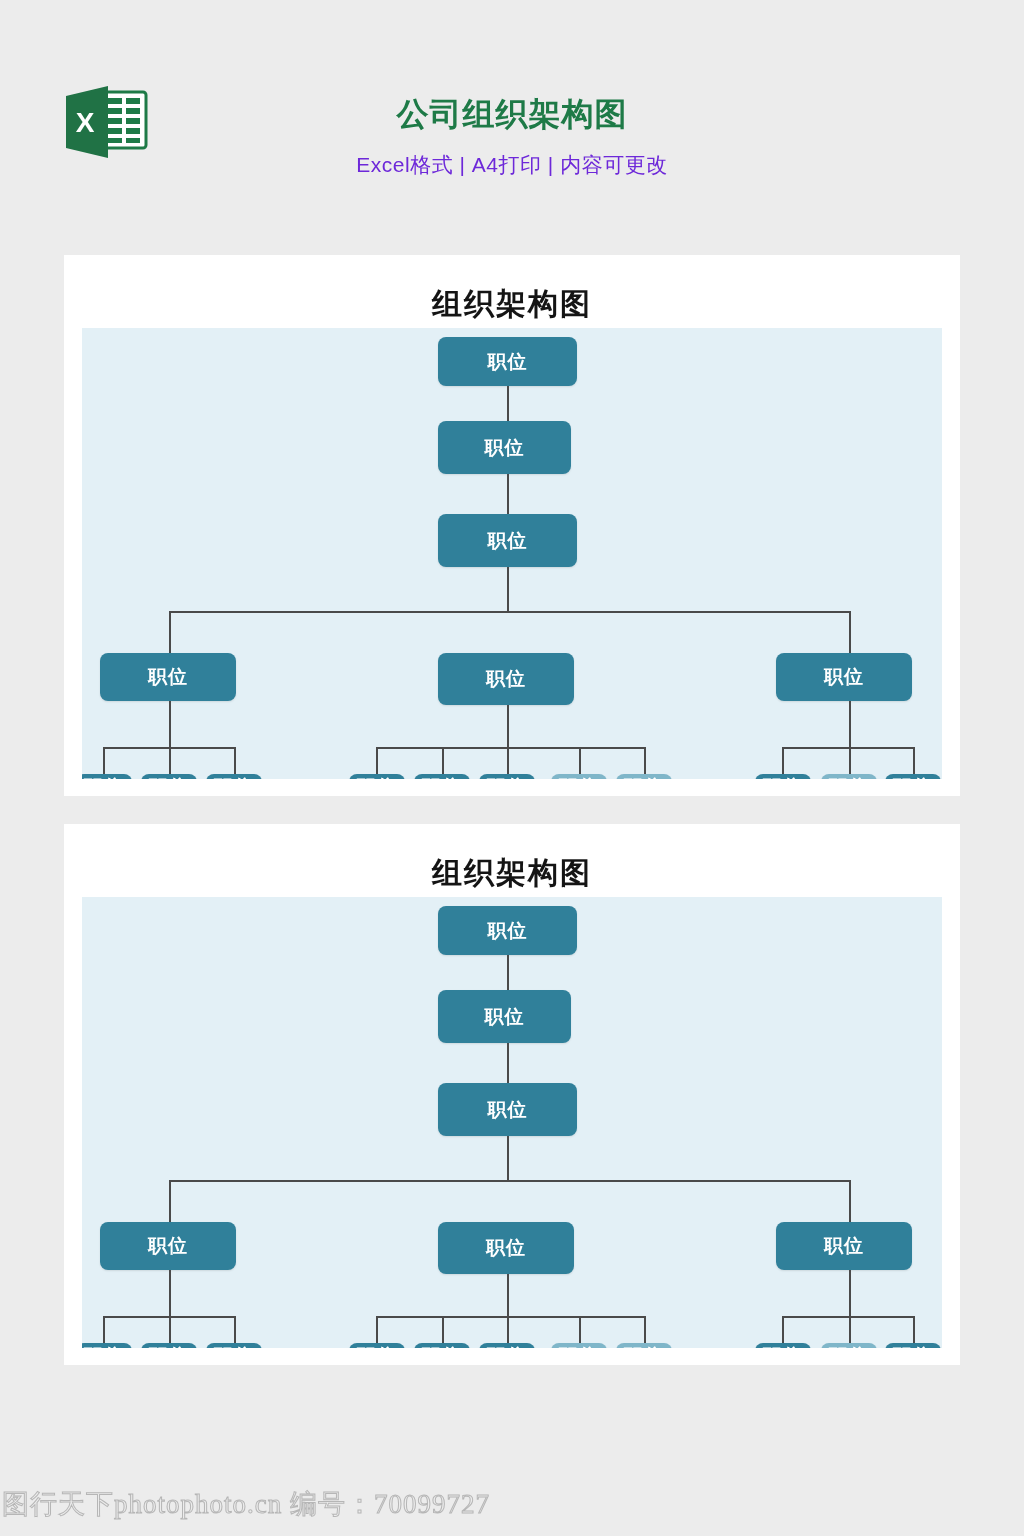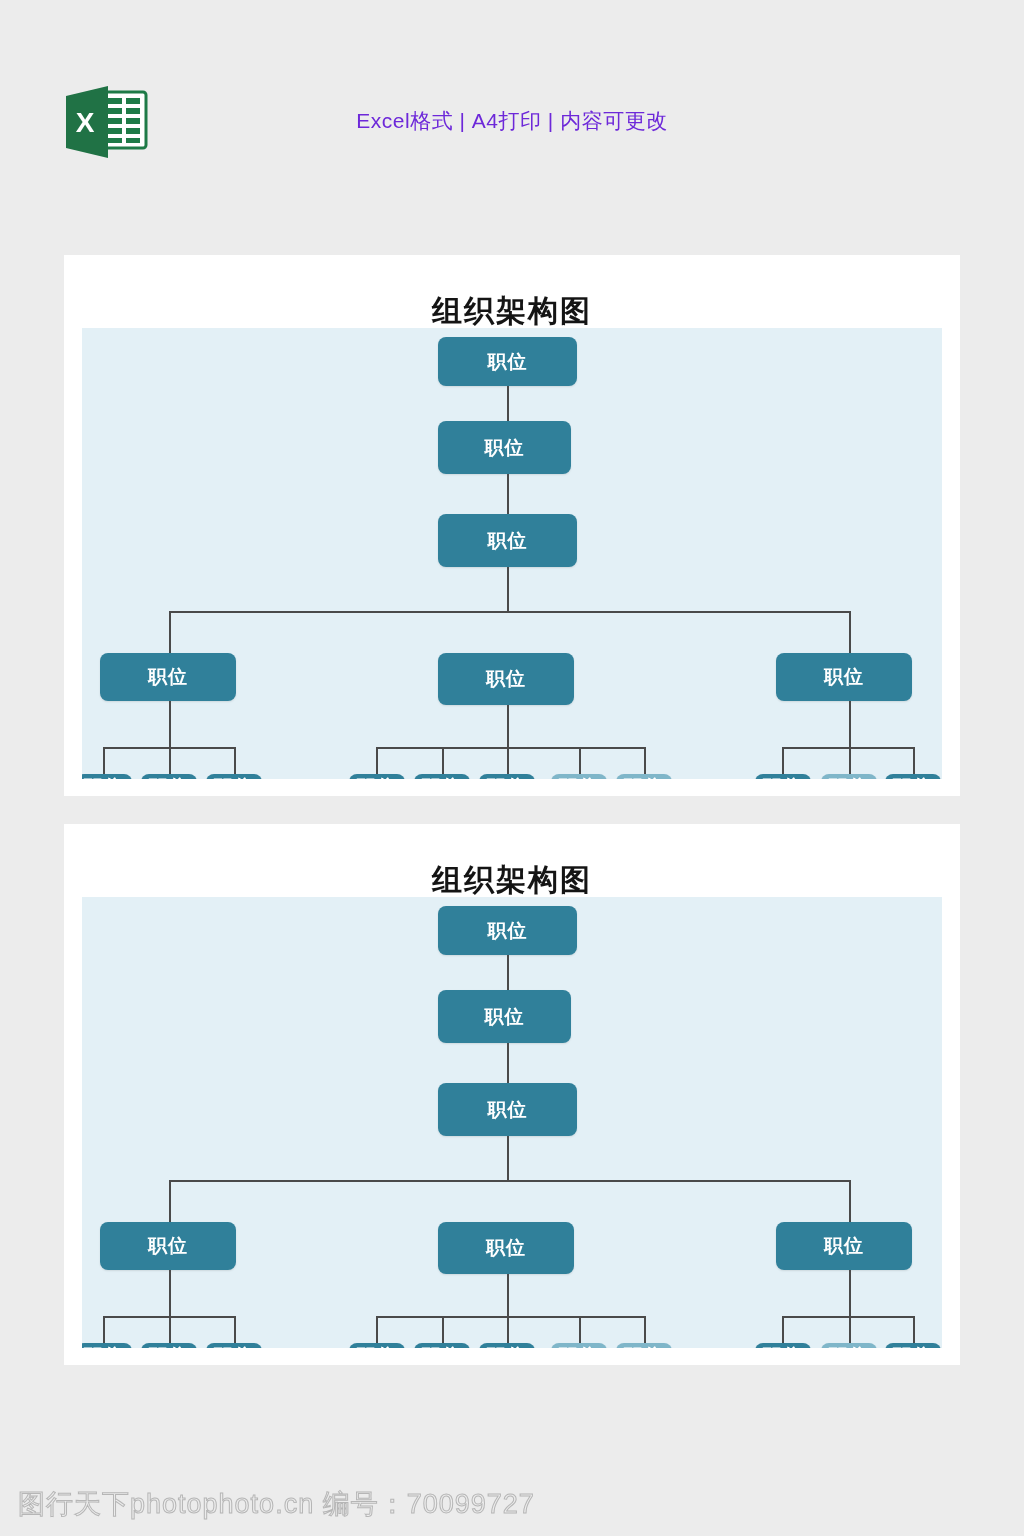--- a/index.html
+++ b/index.html
@@ -64,21 +64,21 @@
   #card-1 { top: 255px; height: 541px; }
   #card-2 { top: 824px; height: 541px; }
 
   .card-title {
     text-align: center;
     font-family: "Liberation Serif", "DejaVu Serif", serif;
     font-size: 30px;
     font-weight: bold;
     color: #141414;
     line-height: 42px;
-    padding-top: 35px;
+    padding-top: 28px;
     letter-spacing: 2px;
   }
 
   .chart-panel {
     position: absolute;
     left: 18px;
     top: 73px;
     width: 860px;
     height: 451px;
     background: #e3f0f6;
@@ -110,27 +110,27 @@
   }
   .hline {
     position: absolute;
     height: 2px;
     background: #4a4a4a;
   }
 
   
   .watermark {
     position: absolute;
-    left: 18px;
+    left: 2px;
     bottom: 14px;
     font-size: 27px;
     letter-spacing: 1px;
     color: transparent;
     -webkit-text-stroke: 1px #b6b6b6;
-    font-family: Liberation Sans, sans-serif;
+    font-family: Liberation Serif, serif;
     white-space: nowrap;
   }
 </style>
 </head>
 <body>
 
 <div class="page-header">
 
   <div class="excel-logo">
     <svg width="88" height="76" viewBox="0 0 88 76" xmlns="http://www.w3.org/2000/svg">
@@ -148,20 +148,21 @@
         <rect x="44" y="54" width="14" height="5"></rect>
         <rect x="62" y="54" width="14" height="5"></rect>
       </g>
 
       <path d="M2 12 L44 2 L44 74 L2 64 Z" fill="#207245"></path>
       <text x="21" y="48" font-family="Liberation Sans, sans-serif" font-size="28" font-weight="bold" fill="#ffffff" text-anchor="middle">X</text>
     </svg>
   </div>
 
   <div class="header-text">
+    <div class="header-title">公司组织架构图</div>
     <div class="header-subtitle">Excel格式 | A4打印 | 内容可更改</div>
   </div>
 </div>
 
 <div class="chart-card" id="card-1">
   <div class="card-title">组织架构图</div>
 
   <div class="chart-panel">
 
     <div class="node" style="left:356px; top:9px; width:139px; height:49px;">职位</div>

